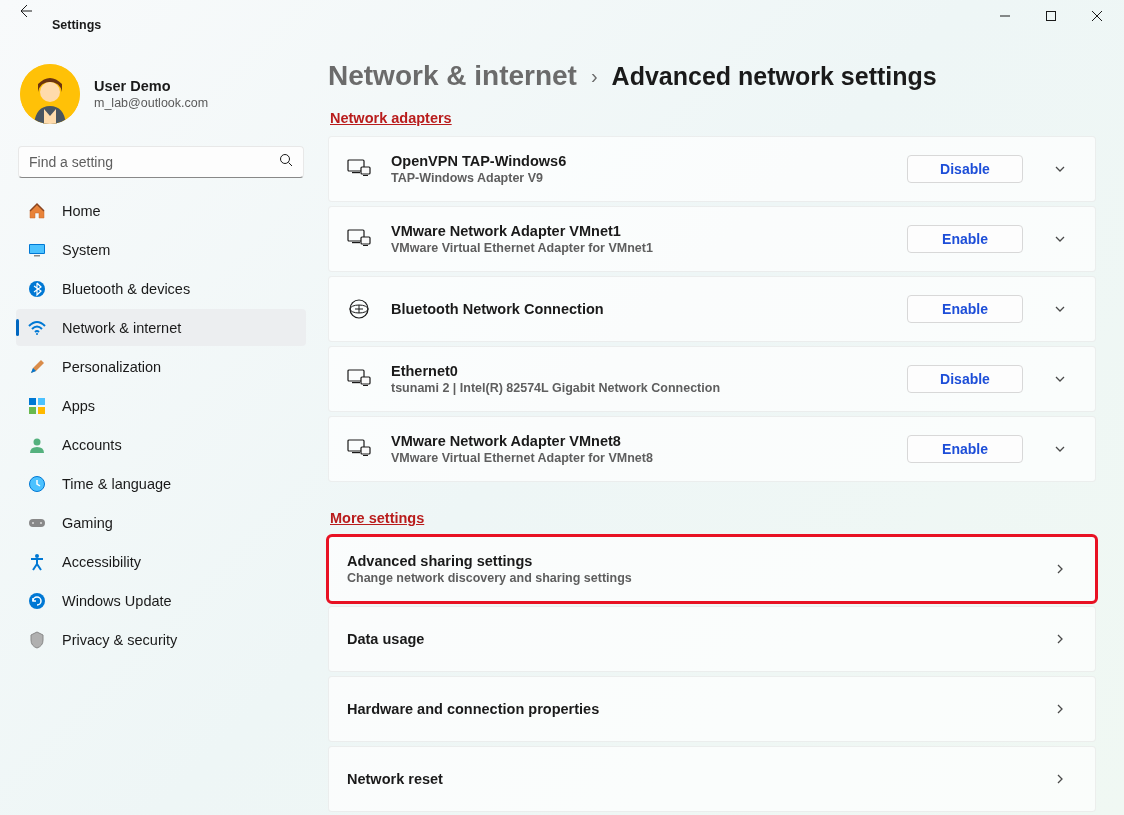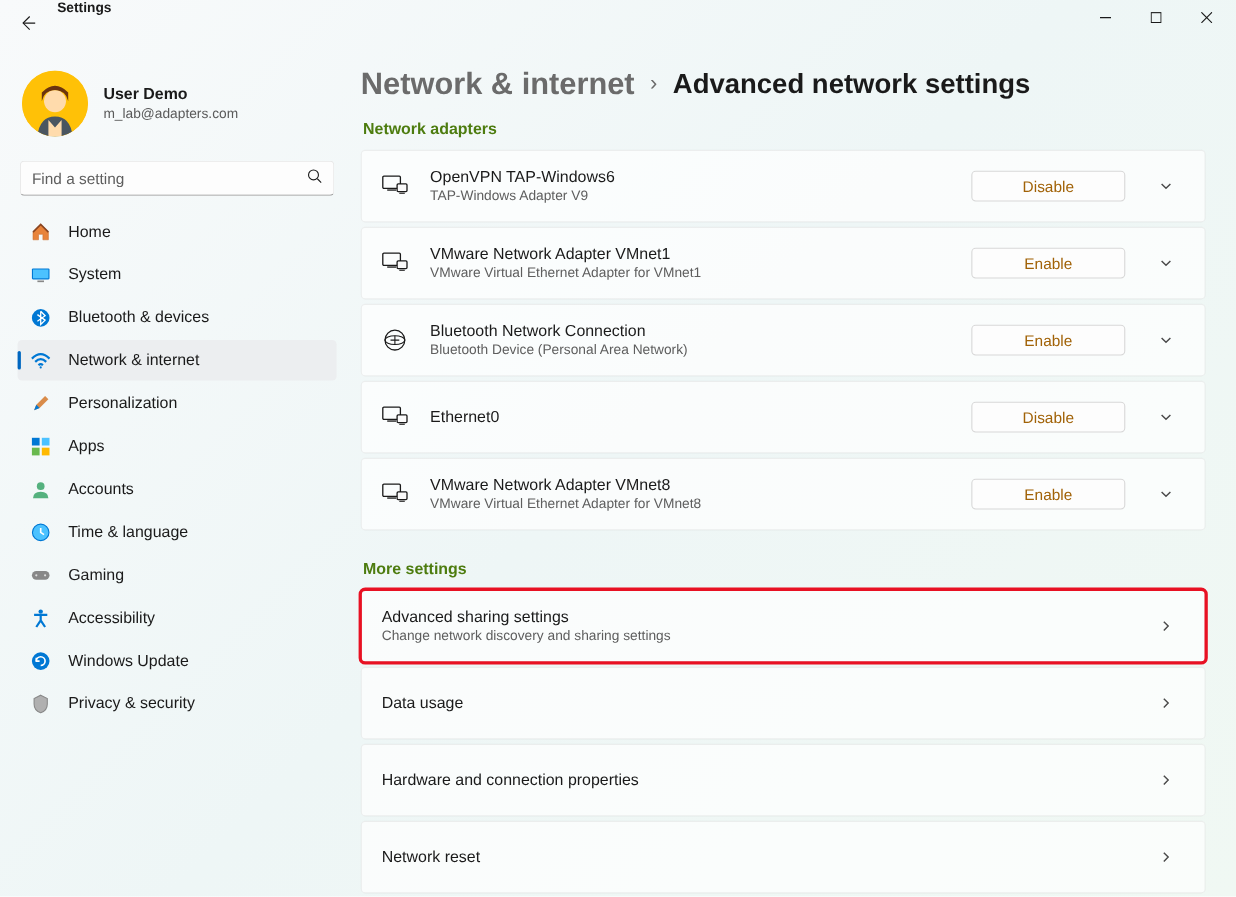--- a/index.html
+++ b/index.html
@@ -3,21 +3,21 @@
 <meta charset="utf-8">
 <style>
 * { margin: 0; padding: 0; box-sizing: border-box; font-family: "Segoe UI", -apple-system, sans-serif; }
 body {
   width: 1124px; height: 815px;
   background: linear-gradient(135deg, #f8fafb 0%, #eef6f6 50%, #f0f8f3 100%);
   overflow: hidden; position: relative;
   border-radius: 8px;
 }
 .titlebar {
-  height: 48px; display: flex; align-items: flex-start; padding: 0 4px;
+  height: 48px; display: flex; align-items: flex-end; padding: 16px 4px;
 }
 .back-btn { width: 42px; height: 42px; display:flex; align-items:center; justify-content:center; cursor:pointer; }
 .title-text { font-size: 12.5px; font-weight: 600; margin-left: 6px; color:#1a1a1a; }
 .win-controls { margin-left: auto; display:flex; }
 .win-btn { width: 46px; height: 32px; display:flex; align-items:center; justify-content:center; cursor:pointer; color:#1a1a1a; }
 .layout { display:flex; height: calc(100% - 48px); }
 .sidebar { width: 320px; padding: 8px 14px 12px 16px; flex-shrink:0; }
 .user-row { display:flex; align-items:center; gap:14px; padding: 8px 4px 18px 4px; }
 .avatar {
   width: 60px; height: 60px; border-radius: 50%;
@@ -47,35 +47,35 @@
   background:#0067c0; border-radius: 2px;
 }
 .nav-icon { width:18px; height:18px; display:flex; align-items:center; justify-content:center; flex-shrink:0;}
 .main { flex:1; padding: 12px 28px 0 8px; overflow-y:auto; position:relative; }
 .main::-webkit-scrollbar { width:4px; }
 .main::-webkit-scrollbar-thumb { background:#bcbcbc; border-radius:2px; }
 .breadcrumb { display:flex; align-items:center; gap: 14px; margin-bottom: 18px; }
 .bc-parent { font-size: 28px; font-weight:600; color:#6b6b6b; cursor:pointer; }
 .bc-sep { font-size: 20px; color:#6b6b6b; }
 .bc-current { font-size: 25px; font-weight:700; color:#1a1a1a; }
-.section-head { font-size: 14.5px; font-weight:600; color:#4d7c0f; margin: 4px 0 10px 2px; }
-.cards { display:flex; flex-direction:column; gap:4px; margin-bottom: 28px; }
+.section-head { font-size: 14.5px; font-weight:600; color:#b91c1c; margin: 4px 0 10px 2px; text-decoration: underline; }
+.cards { display:flex; flex-direction:column; gap:4px; margin-bottom: 28px; font-weight: bold; }
 .card {
   background: rgba(255,255,255,0.68); border:1px solid rgba(0,0,0,0.06);
   border-radius: 4px; padding: 14px 18px; display:flex; align-items:center; gap:20px;
   min-height: 66px;
 }
 .card.highlight { outline: 3px solid #e81123; outline-offset: -1px; }
 .card-icon { width: 24px; height: 24px; display:flex; align-items:center; justify-content:center; flex-shrink:0; }
 .card-body { flex:1; }
 .card-title { font-size: 14.5px; color:#1a1a1a; }
 .card-sub { font-size: 12.5px; color:#5e5e5e; margin-top: 2px; }
 .action-btn {
   background:#fdfdfd; border:1px solid #d8d8d8; border-radius:4px;
-  font-size:14px; padding: 5px 0; width: 140px; text-align:center; cursor:pointer; color:#a16207;margin-left:36px;
+  font-size:14px; padding: 5px 0; width: 116px; text-align:center; cursor:pointer; color:#1d4ed8;margin-left:36px;
 }
 .chevron { width: 34px; display:flex; align-items:center; justify-content:center; color:#4a4a4a; cursor:pointer; }
 </style>
 </head>
 <body>
 
 <div class="titlebar">
   <div class="back-btn">
     <svg width="16" height="16" viewBox="0 0 16 16">
         <path d="M10 2 L4 8 L10 14" stroke="#1a1a1a" stroke-width="1" fill="none"></path>
@@ -110,21 +110,21 @@
         <svg viewBox="0 0 60 60">
           <circle cx="30" cy="30" r="30" fill="#ffc107"></circle>
           <path d="M18 20 Q30 8 42 20 L42 28 Q40 18 30 18 Q20 18 18 28 Z" fill="#6b3410"></path>
           <circle cx="30" cy="28" r="10" fill="#ffdbac"></circle>
           <path d="M14 60 Q16 42 30 42 Q44 42 46 60 Z" fill="#4a5560"></path>
           <path d="M24 45 L30 52 L36 45 L36 60 L24 60 Z" fill="#ffdbac"></path>
         </svg>
       </div>
       <div>
         <div class="user-name">User Demo</div>
-        <div class="user-email">m_lab@adapters.com</div>
+        <div class="user-email">m_lab@outlook.com</div>
       </div>
     </div>
     <div class="search">
       <input placeholder="Find a setting" style="">
       <span><svg width="14" height="14" viewBox="0 0 14 14">
             <circle cx="6" cy="6" r="4.5" stroke="#1a1a1a" fill="none"></circle>
             <line x1="9.5" y1="9.5" x2="13" y2="13" stroke="#1a1a1a"></line>
           </svg></span>
     </div>
     <div class="nav">
@@ -297,40 +297,40 @@
         <div class="card">
           <div class="card-icon">
             <svg width="22" height="22" viewBox="0 0 22 22">
               <circle cx="11" cy="11" r="9" fill="none" stroke="#1a1a1a" stroke-width="1.2"></circle>
               <path d="M7 11 L15 11 M11 7 L11 15" stroke="#1a1a1a" stroke-width="1"></path>
               <ellipse cx="11" cy="11" rx="9" ry="4" fill="none" stroke="#1a1a1a" stroke-width="1"></ellipse>
             </svg>
           </div>
           <div class="card-body">
             <div class="card-title">Bluetooth Network Connection</div>
-            <div class="card-sub">Bluetooth Device (Personal Area Network)</div>
           </div>
           <div class="action-btn">Enable</div>
           <div class="chevron">
             <svg width="12" height="12" viewBox="0 0 12 12">
               <path d="M2 4 L6 8 L10 4" stroke="#4a4a4a" stroke-width="1.3" fill="none"></path>
             </svg>
           </div>
         </div>
         <div class="card">
           <div class="card-icon">
             <svg width="24" height="20" viewBox="0 0 24 20">
               <rect x="1" y="1" width="16" height="11" rx="1" fill="none" stroke="#1a1a1a" stroke-width="1.2"></rect>
               <rect x="5" y="13" width="8" height="1.2" fill="#1a1a1a"></rect>
               <rect x="14" y="8" width="9" height="7" rx="1" fill="#fafafa" stroke="#1a1a1a" stroke-width="1.2"></rect>
               <rect x="16" y="16" width="5" height="1" fill="#1a1a1a"></rect>
             </svg>
           </div>
           <div class="card-body">
             <div class="card-title">Ethernet0</div>
+            <div class="card-sub">tsunami 2 | Intel(R) 82574L Gigabit Network Connection</div>
           </div>
           <div class="action-btn">Disable</div>
           <div class="chevron">
             <svg width="12" height="12" viewBox="0 0 12 12">
               <path d="M2 4 L6 8 L10 4" stroke="#4a4a4a" stroke-width="1.3" fill="none"></path>
             </svg>
           </div>
         </div>
         <div class="card">
           <div class="card-icon">

